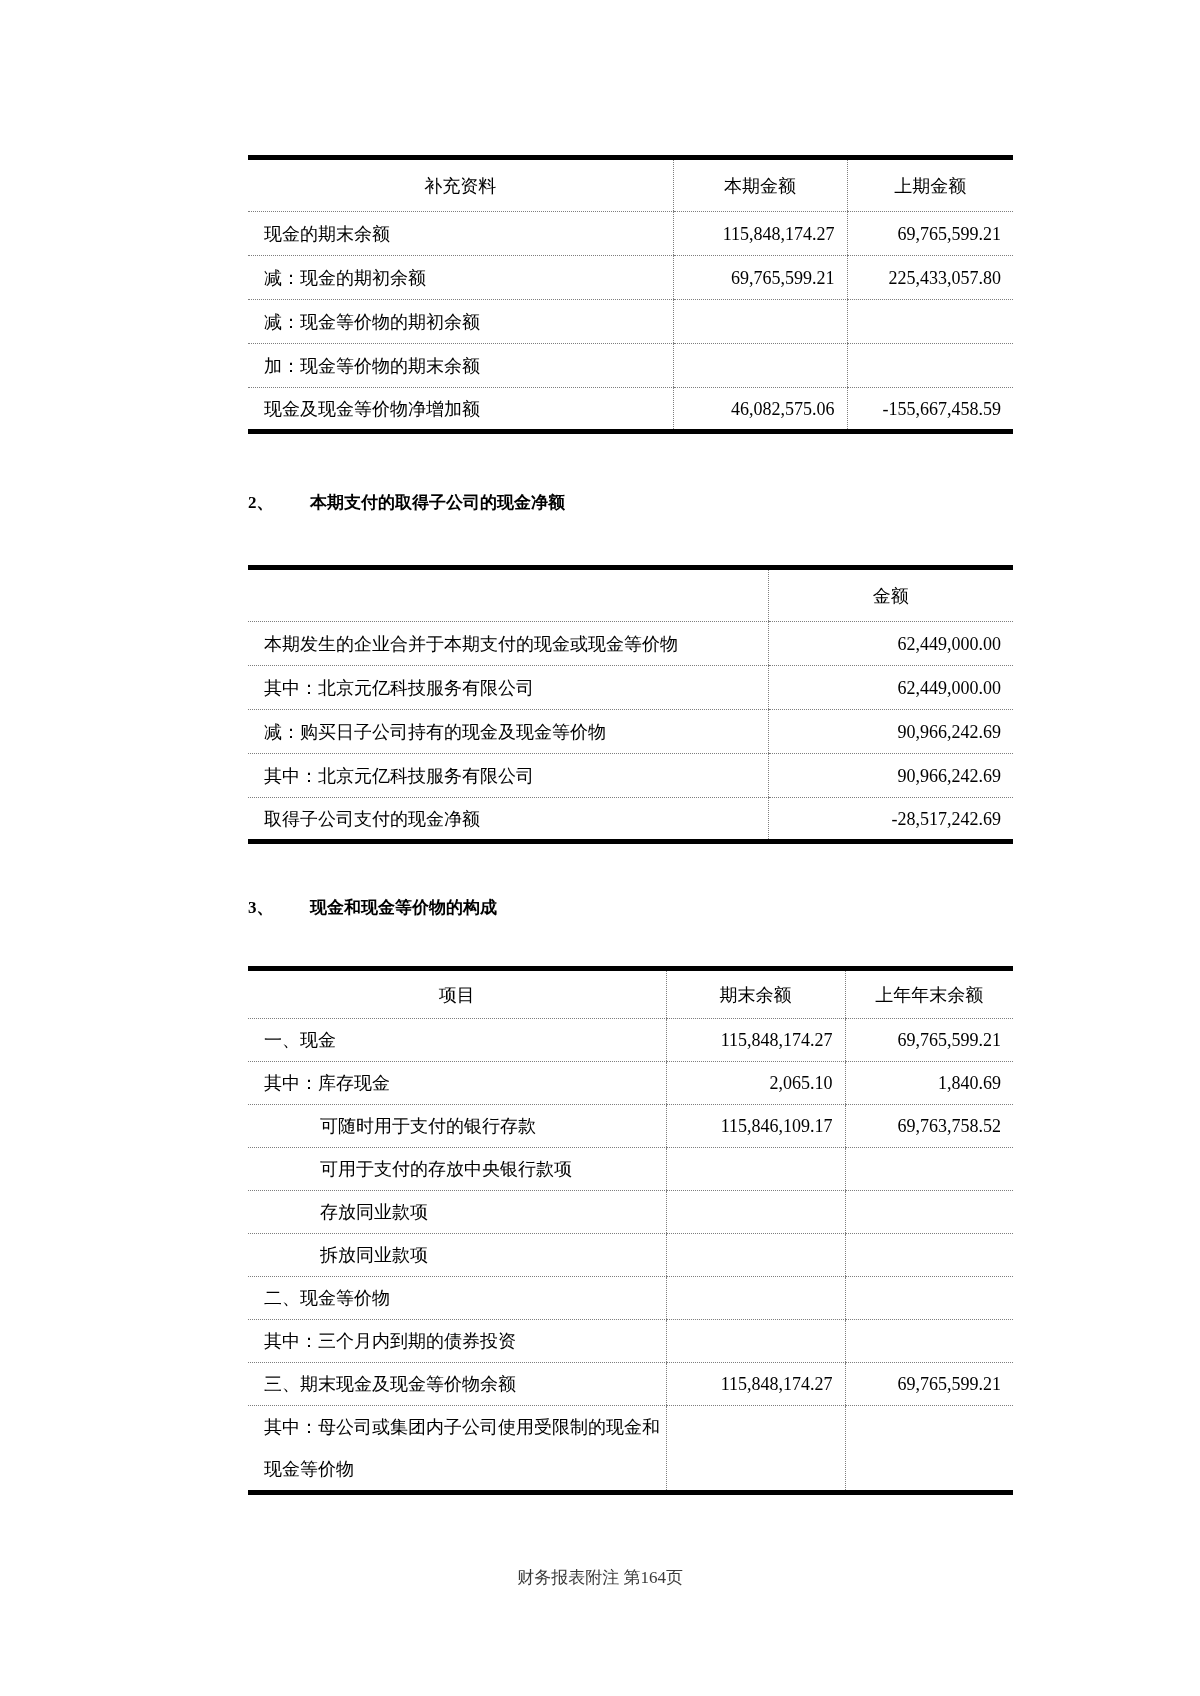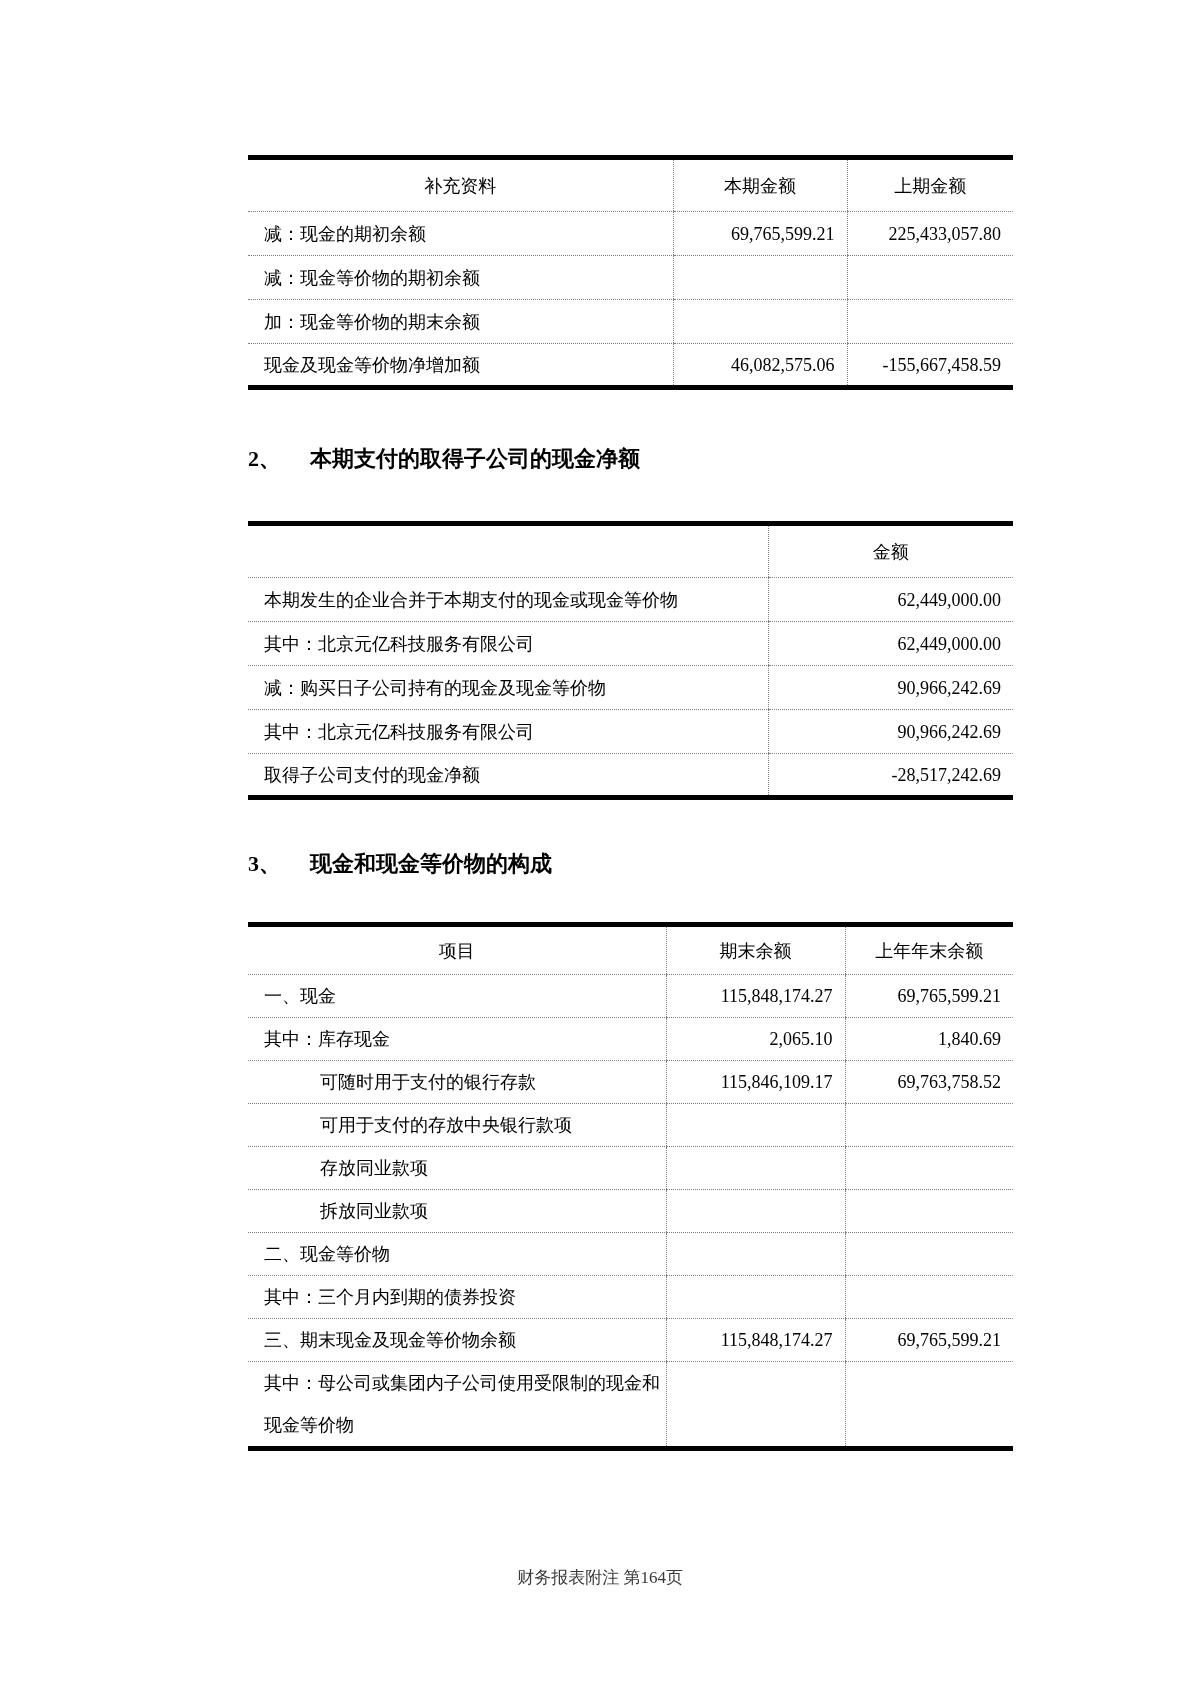--- a/index.html
+++ b/index.html
@@ -48,21 +48,21 @@
   .v-div { border-left: 1px dotted #7e7e7e; }
   tr.tall td { height: 88px; line-height: 42px; }
 
   .t1 { margin-top: 155px; }
   .t2 { margin-top: 48px; }
   .t3 { margin-top: 44px; }
   .t3 thead th { height: 50px; }
   .t3 tbody td { height: 43px; }
 
   .section-head {
-    font-size: 22px;
+    font-size: 17px;
     font-weight: bold;
     line-height: 28px;
   }
   .sh2 { margin-top: 55px; }
   .sh3 { margin-top: 50px; }
   .section-num { display: inline-block; width: 62px; }
 
   .footer {
     position: absolute;
     top: 1566px;
@@ -86,20 +86,25 @@
       </colgroup>
     <thead>
         <tr>
           <th>补充资料</th>
           <th class="v-div">本期金额</th>
           <th class="v-div">上期金额</th>
         </tr>
       </thead>
     <tbody>
         <tr>
+          <td class="c-label">现金的期末余额</td>
+          <td class="c-num v-div">115,848,174.27</td>
+          <td class="c-num v-div">69,765,599.21</td>
+        </tr>
+        <tr>
           <td class="c-label">减：现金的期初余额</td>
           <td class="c-num v-div">69,765,599.21</td>
           <td class="c-num v-div">225,433,057.80</td>
         </tr>
         <tr>
           <td class="c-label">减：现金等价物的期初余额</td>
           <td class="c-num v-div"></td>
           <td class="c-num v-div"></td>
         </tr>
         <tr>

